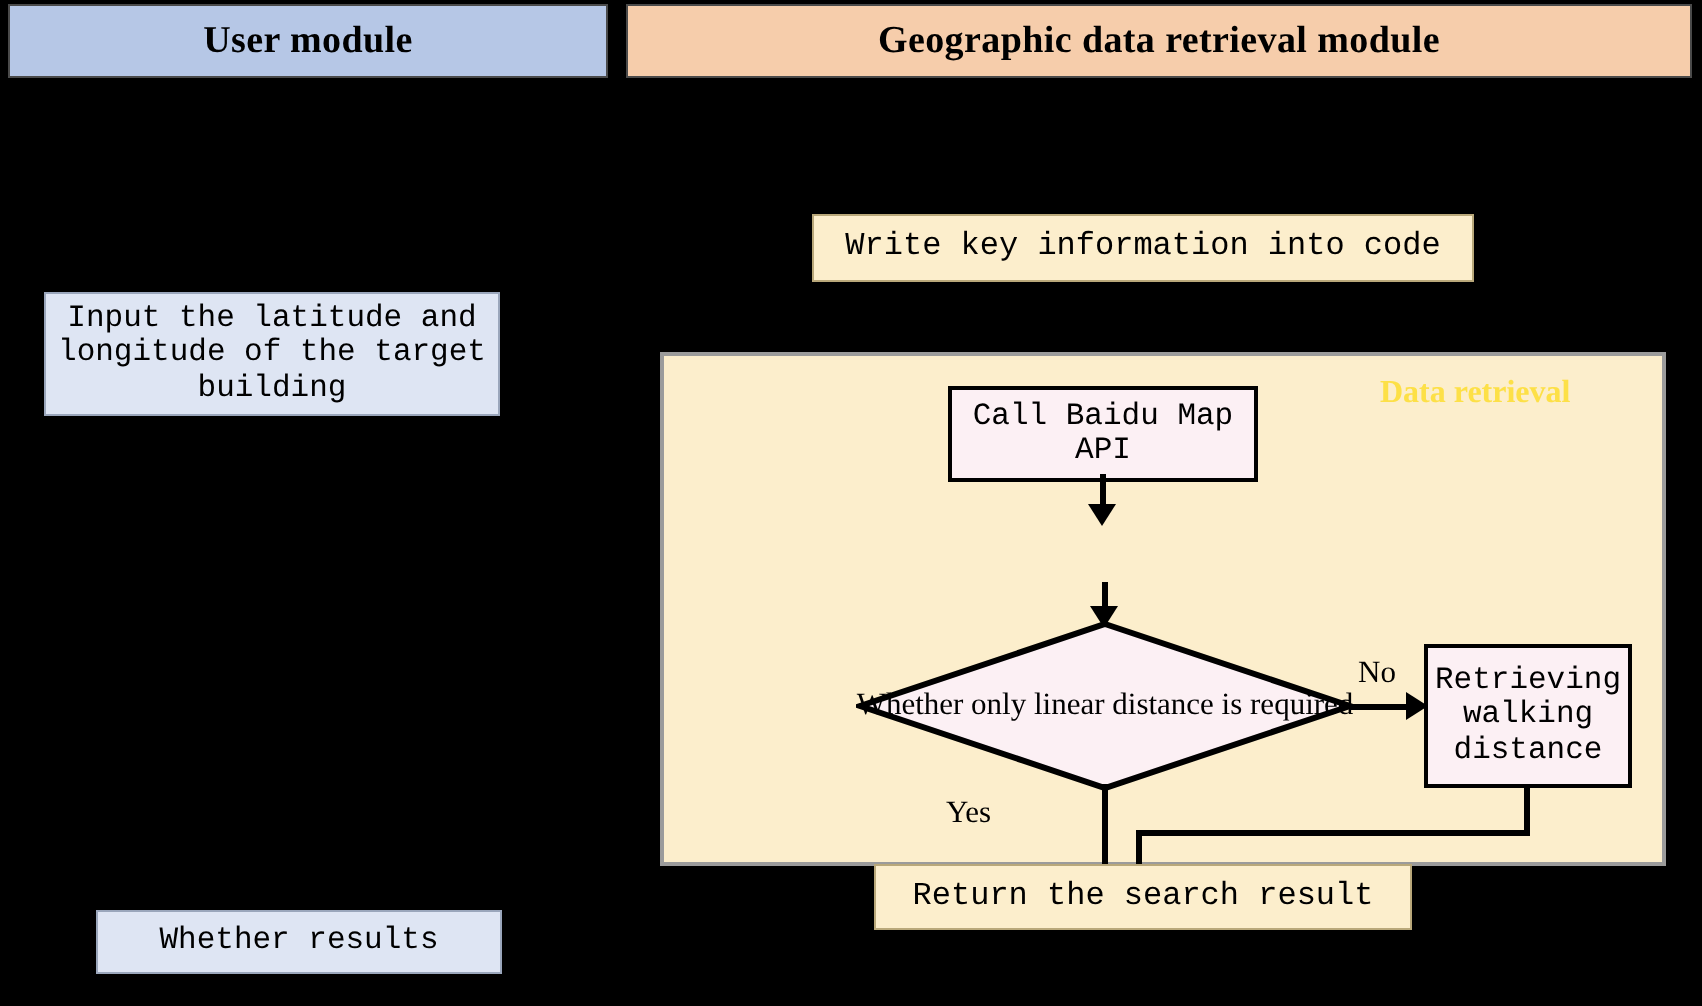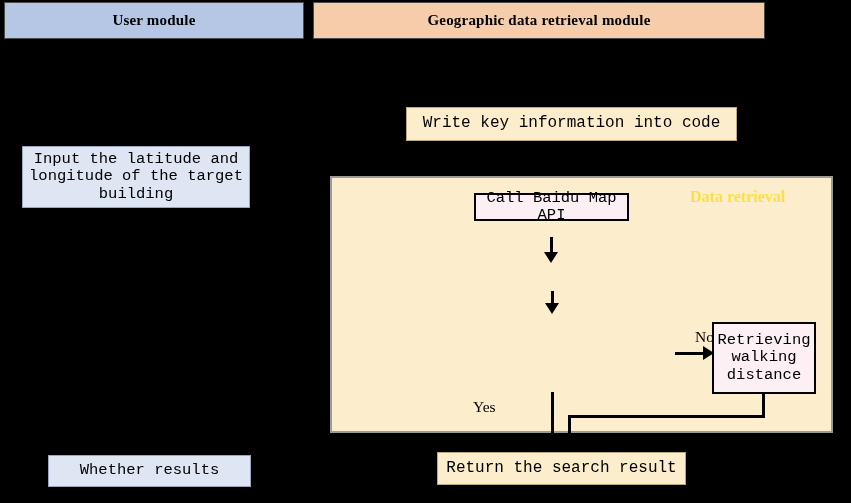--- a/index.html
+++ b/index.html
@@ -16,31 +16,31 @@
     font-family: "Liberation Serif", "DejaVu Serif", serif;
   }
   .abs { position: absolute; box-sizing: border-box; }
 
   
   .header {
     display: flex;
     align-items: center;
     justify-content: center;
     font-weight: bold;
-    font-size: 15px;
+    font-size: 19px;
     color: #000000;
     border: 1px solid #4a4a4a;
     letter-spacing: 0.2px;
   }
   #hdr-user {
     left: 4px; top: 2px; width: 300px; height: 37px;
     background: #b6c7e6;
   }
   #hdr-geo {
-    left: 313px; top: 2px; width: 452px; height: 37px;
+    left: 313px; top: 2px; width: 533px; height: 37px;
     background: #f6cdab;
   }
 
   
   .box {
     display: flex;
     align-items: center;
     justify-content: center;
     text-align: center;
     color: #000000;
@@ -59,37 +59,37 @@
   }
   .box-pink {
     background: #fcf0f4;
     border: 2px solid #000000;
     font-size: 15.5px;
   }
 
   #box-input   { left: 22px;  top: 146px; width: 228px; height: 62px; padding: 0 4px; }
   #box-display { left: 48px;  top: 455px; width: 203px; height: 32px; }
   #box-writekey{ left: 406px; top: 107px; width: 331px; height: 34px; }
-  #box-return  { left: 437px; top: 452px; width: 249px; height: 33px; }
+  #box-return  { left: 437px; top: 432px; width: 269px; height: 33px; }
 
   
   #panel {
     left: 330px; top: 176px; width: 503px; height: 257px;
     background: #fceecc;
     border: 2px solid #9b9b9b;
   }
   #panel-title {
     left: 690px; top: 188px;
     font-weight: bold;
     font-size: 16px;
     color: #fde047;
     white-space: nowrap;
   }
 
-  #box-api   { left: 474px; top: 193px; width: 155px; height: 28px; flex-direction: column; align-items: center; }
+  #box-api   { left: 474px; top: 193px; width: 155px; height: 48px; flex-direction: column; align-items: center; }
   #box-periph{ left: 465px; top: 263px; width: 175px; height: 28px; }
   #box-walk  { left: 712px; top: 322px; width: 104px; height: 72px; flex-direction: column; }
 
   
   #diamond-wrap {
     left: 428px; top: 310px; width: 249px; height: 86px;
   }
   #diamond-wrap svg { display: block; }
   #diamond-label {
     position: absolute;
@@ -162,24 +162,30 @@
     <span>Call Baidu Map API</span>
   </div>
 
   <div class="abs vline" style="left:550px; top:237px; height:17px;"></div>
   <div class="abs arrow-down" style="left:544px; top:252px;"></div>
 
 
   <div class="abs vline" style="left:551px; top:291px; height:14px;"></div>
   <div class="abs arrow-down" style="left:545px; top:303px;"></div>
 
+  <div class="abs" id="diamond-wrap">
+    <svg width="249" height="86" viewBox="0 0 249 86" aria-hidden="true">
+      <polygon points="124.5,2 247,43 124.5,84 2,43" fill="#fcf0f4" stroke="#000000" stroke-width="3"></polygon>
+    </svg>
+    <div id="diamond-label">Whether only linear distance is required</div>
+  </div>
 
   <div class="abs hline" style="left:675px; top:352px; width:32px;"></div>
   <div class="abs arrow-right" style="left:703px; top:346px;"></div>
-  <div class="edge-label" style="left:679px; top:328px;margin-left:16px;">No</div>
+  <div class="edge-label" style="left:679px; top:328px;">No</div>
 
   <div class="abs box box-pink" id="box-walk">
     <span>Retrieving walking distance</span>
   </div>
 
   <div class="abs vline" style="left:762px; top:394px; height:24px;"></div>
   <div class="abs hline" style="left:568px; top:415px; width:197px;"></div>
   <div class="abs vline" style="left:568px; top:415px; height:42px;"></div>
 
   <div class="edge-label" style="left:473px; top:398px;">Yes</div>

